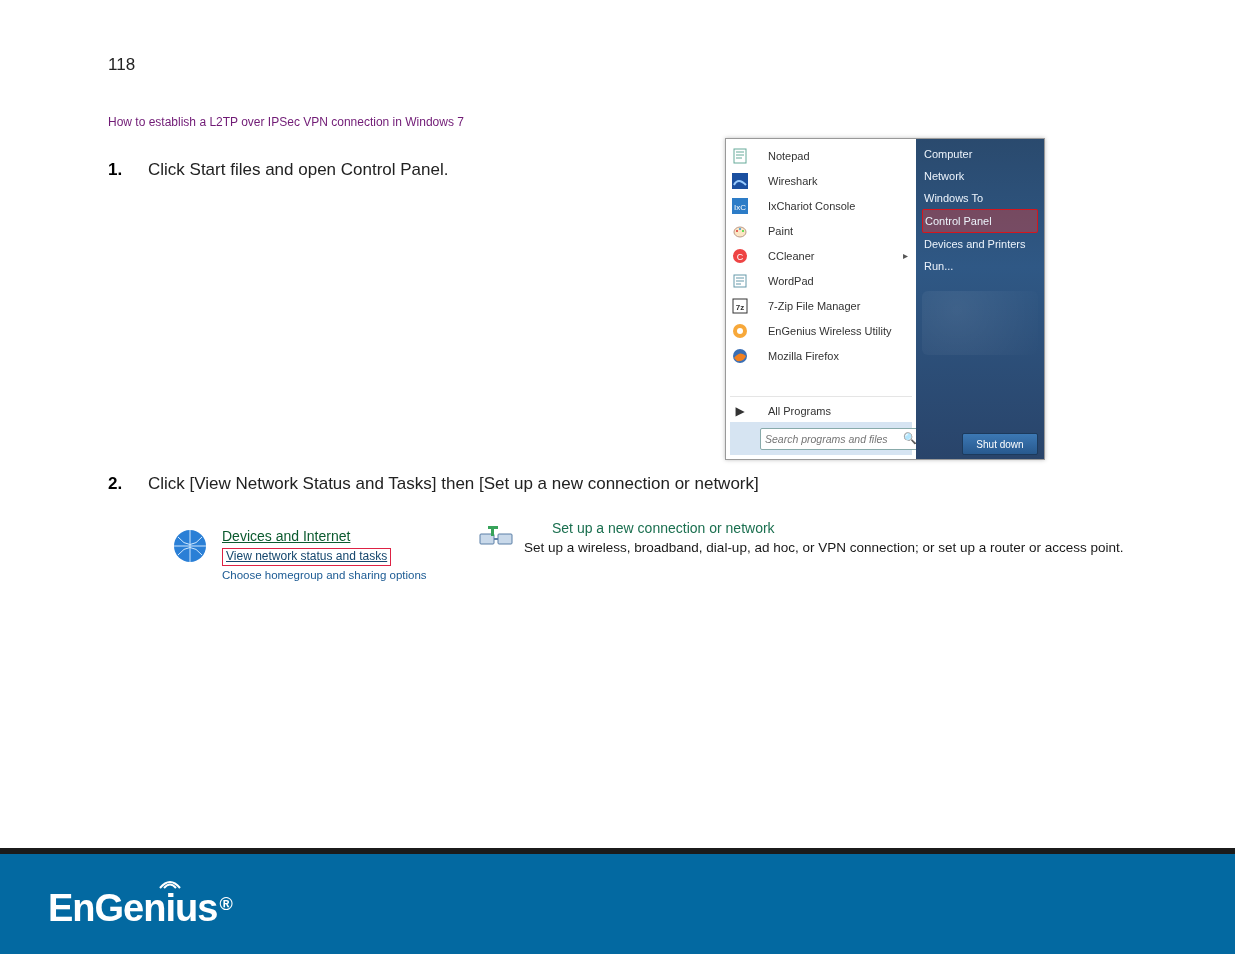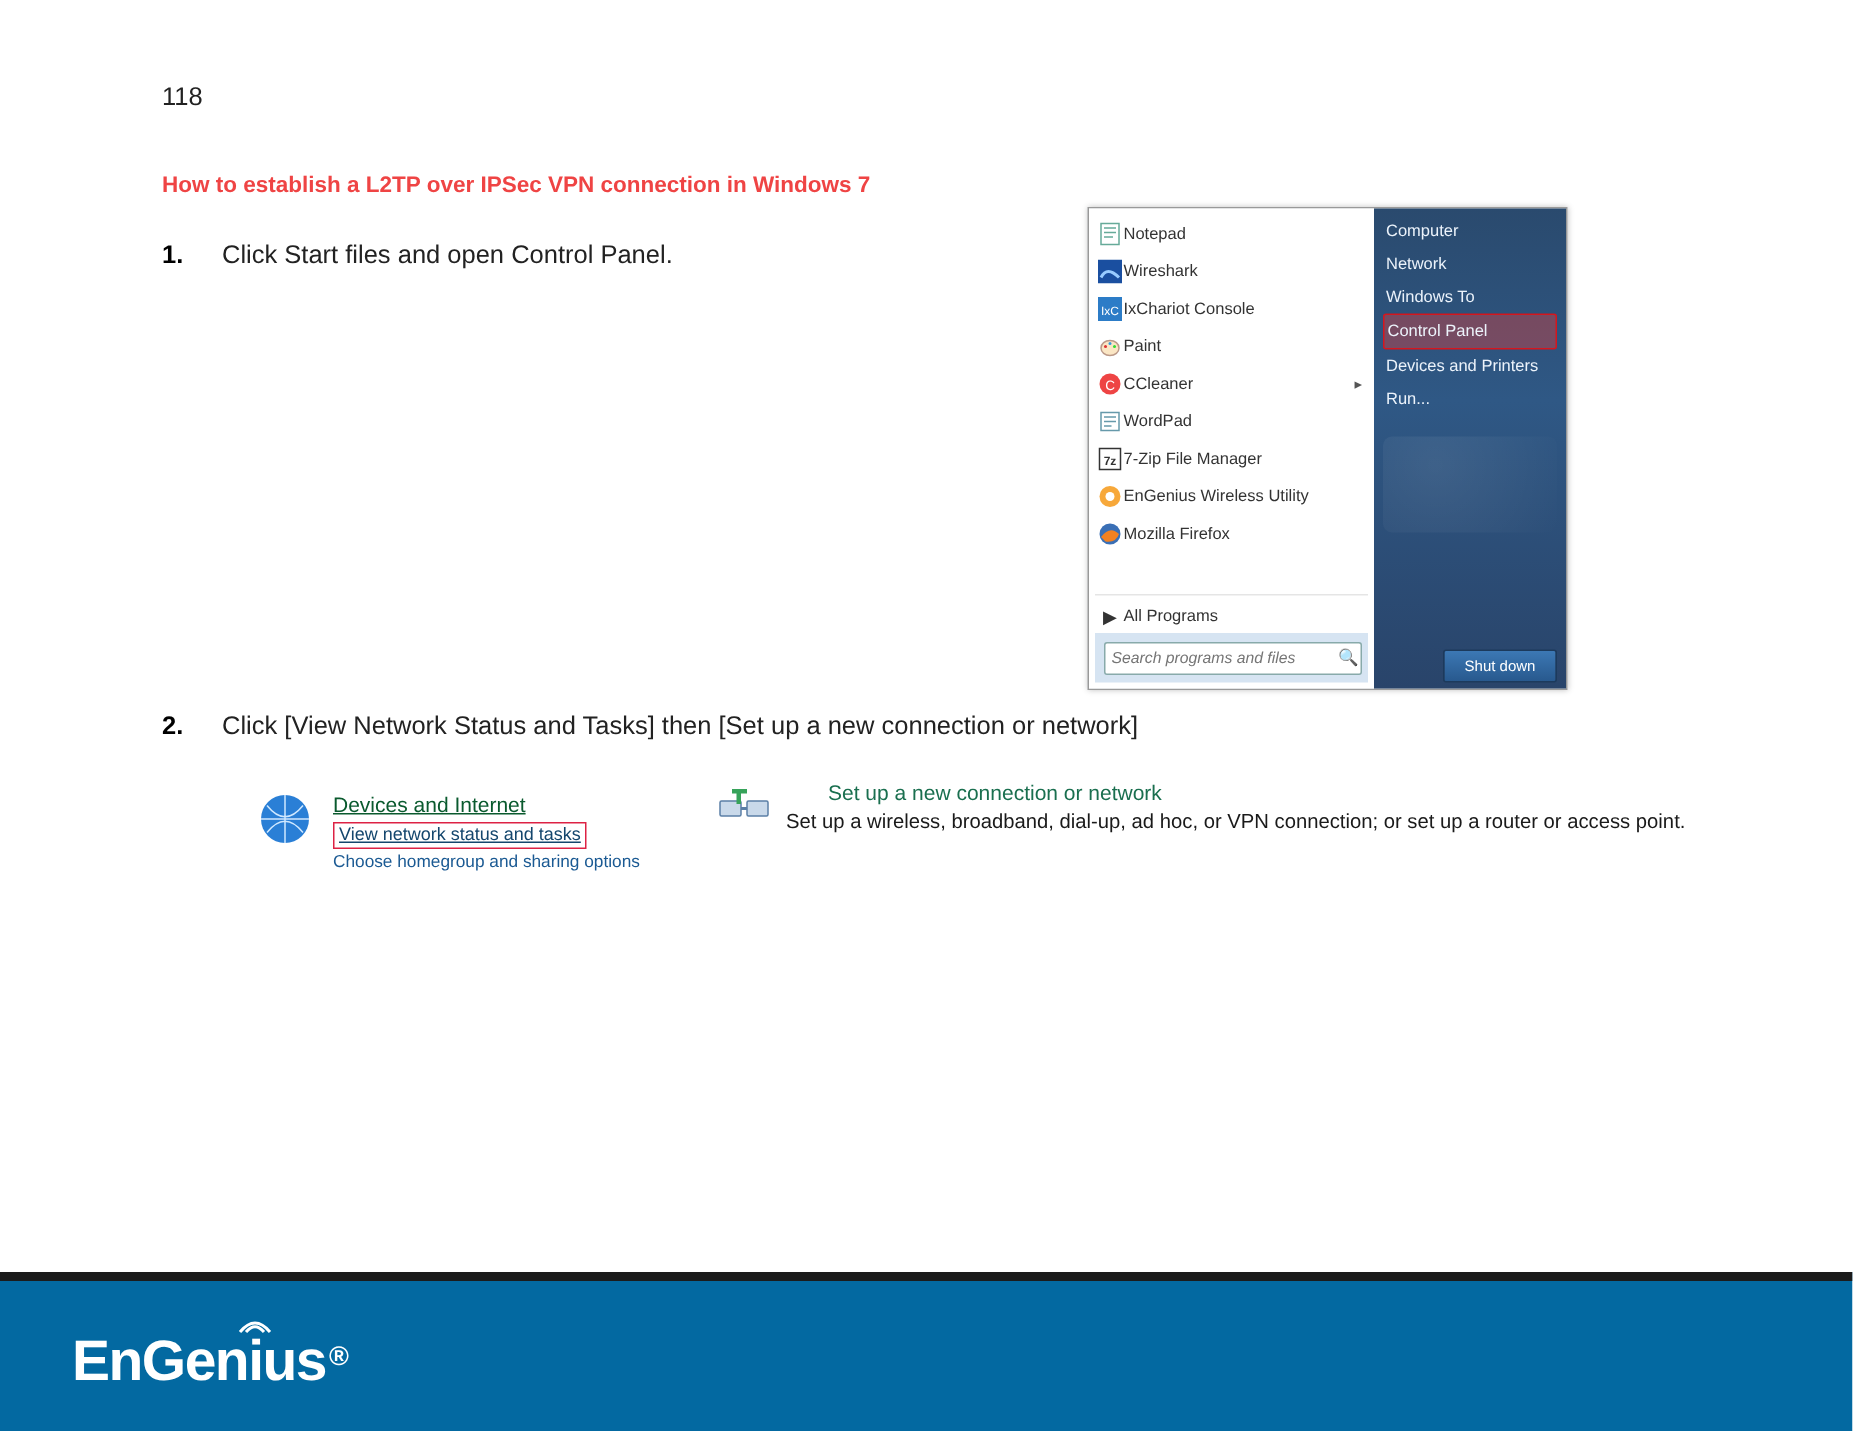--- a/index.html
+++ b/index.html
@@ -21,23 +21,23 @@
     position: absolute;
     top: 55px;
     left: 108px;
     font-size: 17px;
     color: #222;
   }
   .heading {
     position: absolute;
     top: 115px;
     left: 108px;
-    font-size: 15px;
-    font-weight: 700;
-    color: #ef4444;
+    font-size: 12px;
+    font-weight: 400;
+    color: #701a75;
   }
   .step-row {
     position: absolute;
     left: 108px;
     display: flex;
   }
   .step-row .num {
     font-weight: 700;
     font-size: 17px;
     width: 40px;
@@ -66,21 +66,21 @@
     width: 190px;
     background: #ffffff;
     display: flex;
     flex-direction: column;
     padding: 4px;
     box-sizing: border-box;
   }
   .sm-item {
     display: flex;
     align-items: center;
-    gap: 1px;
+    gap: 20px;
     height: 25px;
     font-size: 11px;
     color: #333;
     padding-left: 2px;
     white-space: nowrap;
     overflow: hidden;
   }
   .sm-item .ico {
     width: 16px;
     height: 16px;
@@ -114,20 +114,21 @@
   .sm-search input {
     flex: 1;
     height: 20px;
     font-size: 10.5px;
     font-style: italic;
     color: #777;
     border: 1px solid #8aa;
     border-radius: 2px;
     padding: 0 16px 0 4px;
     background: #fff;
+    margin-left: 24px;
   }
   .sm-search .mag {
     margin-left: -16px;
     font-size: 11px;
     color: #6a8;
     pointer-events: none;
   }
 
   .sm-right {
     flex: 1;

